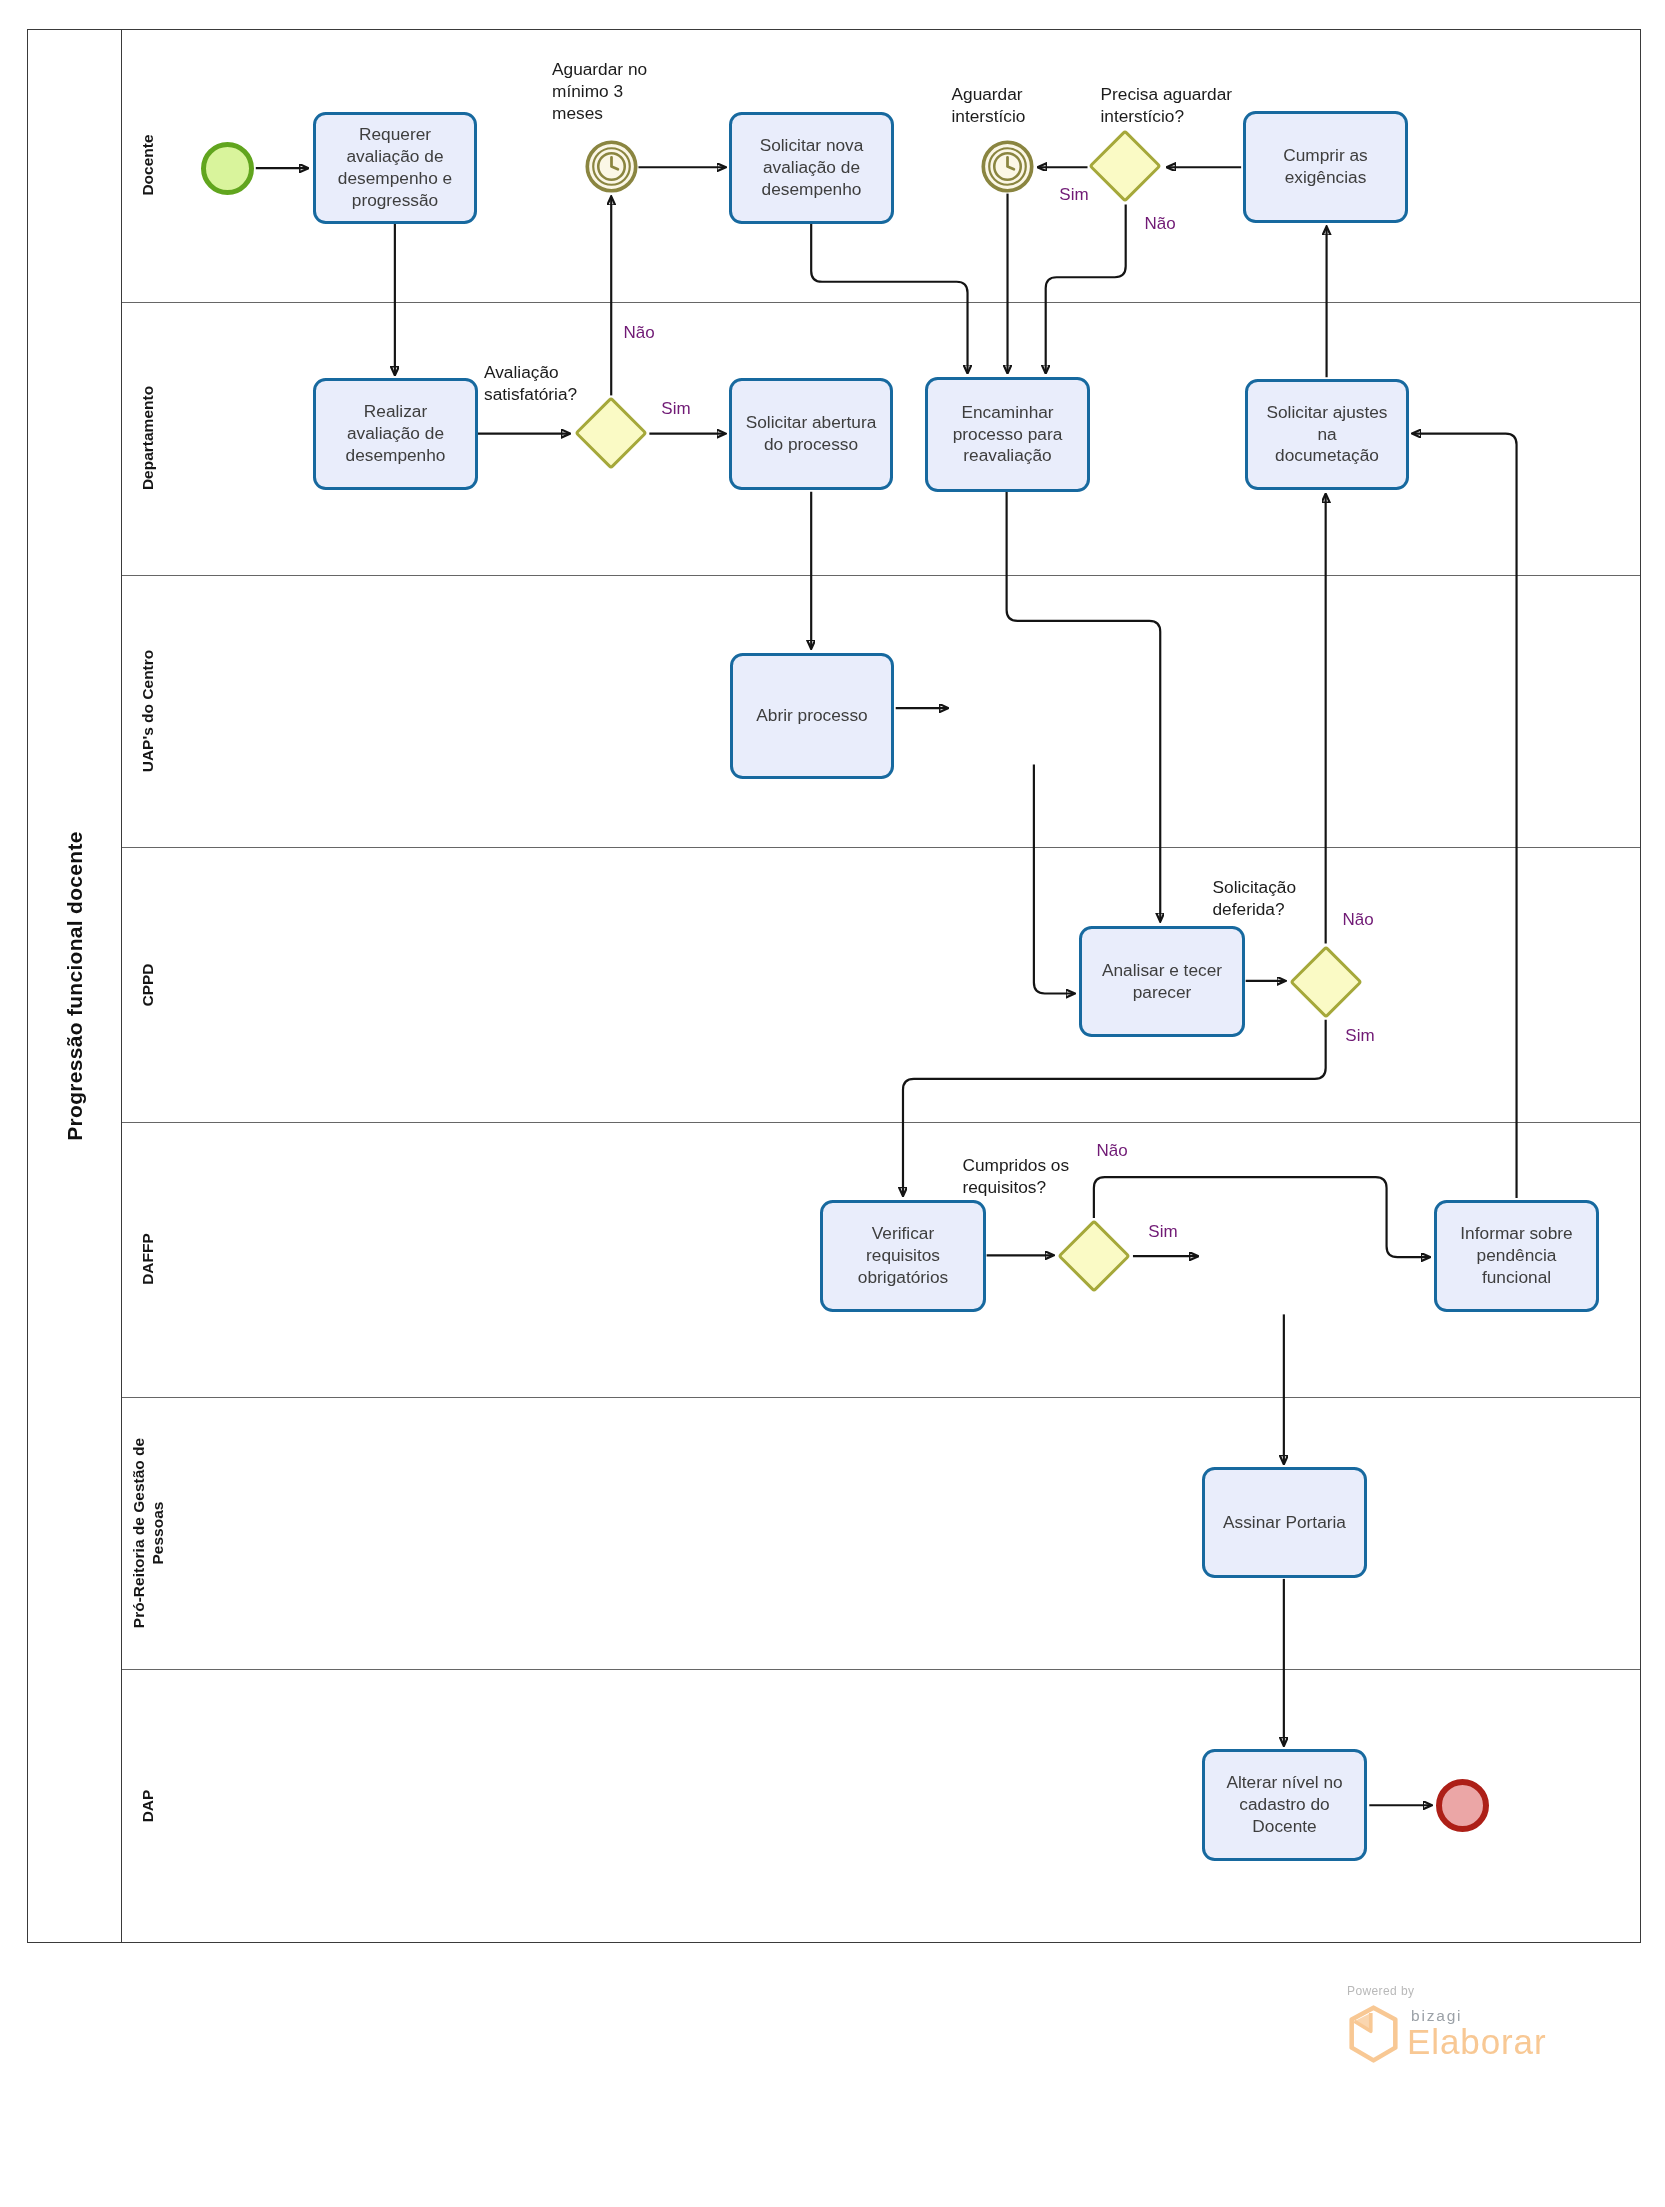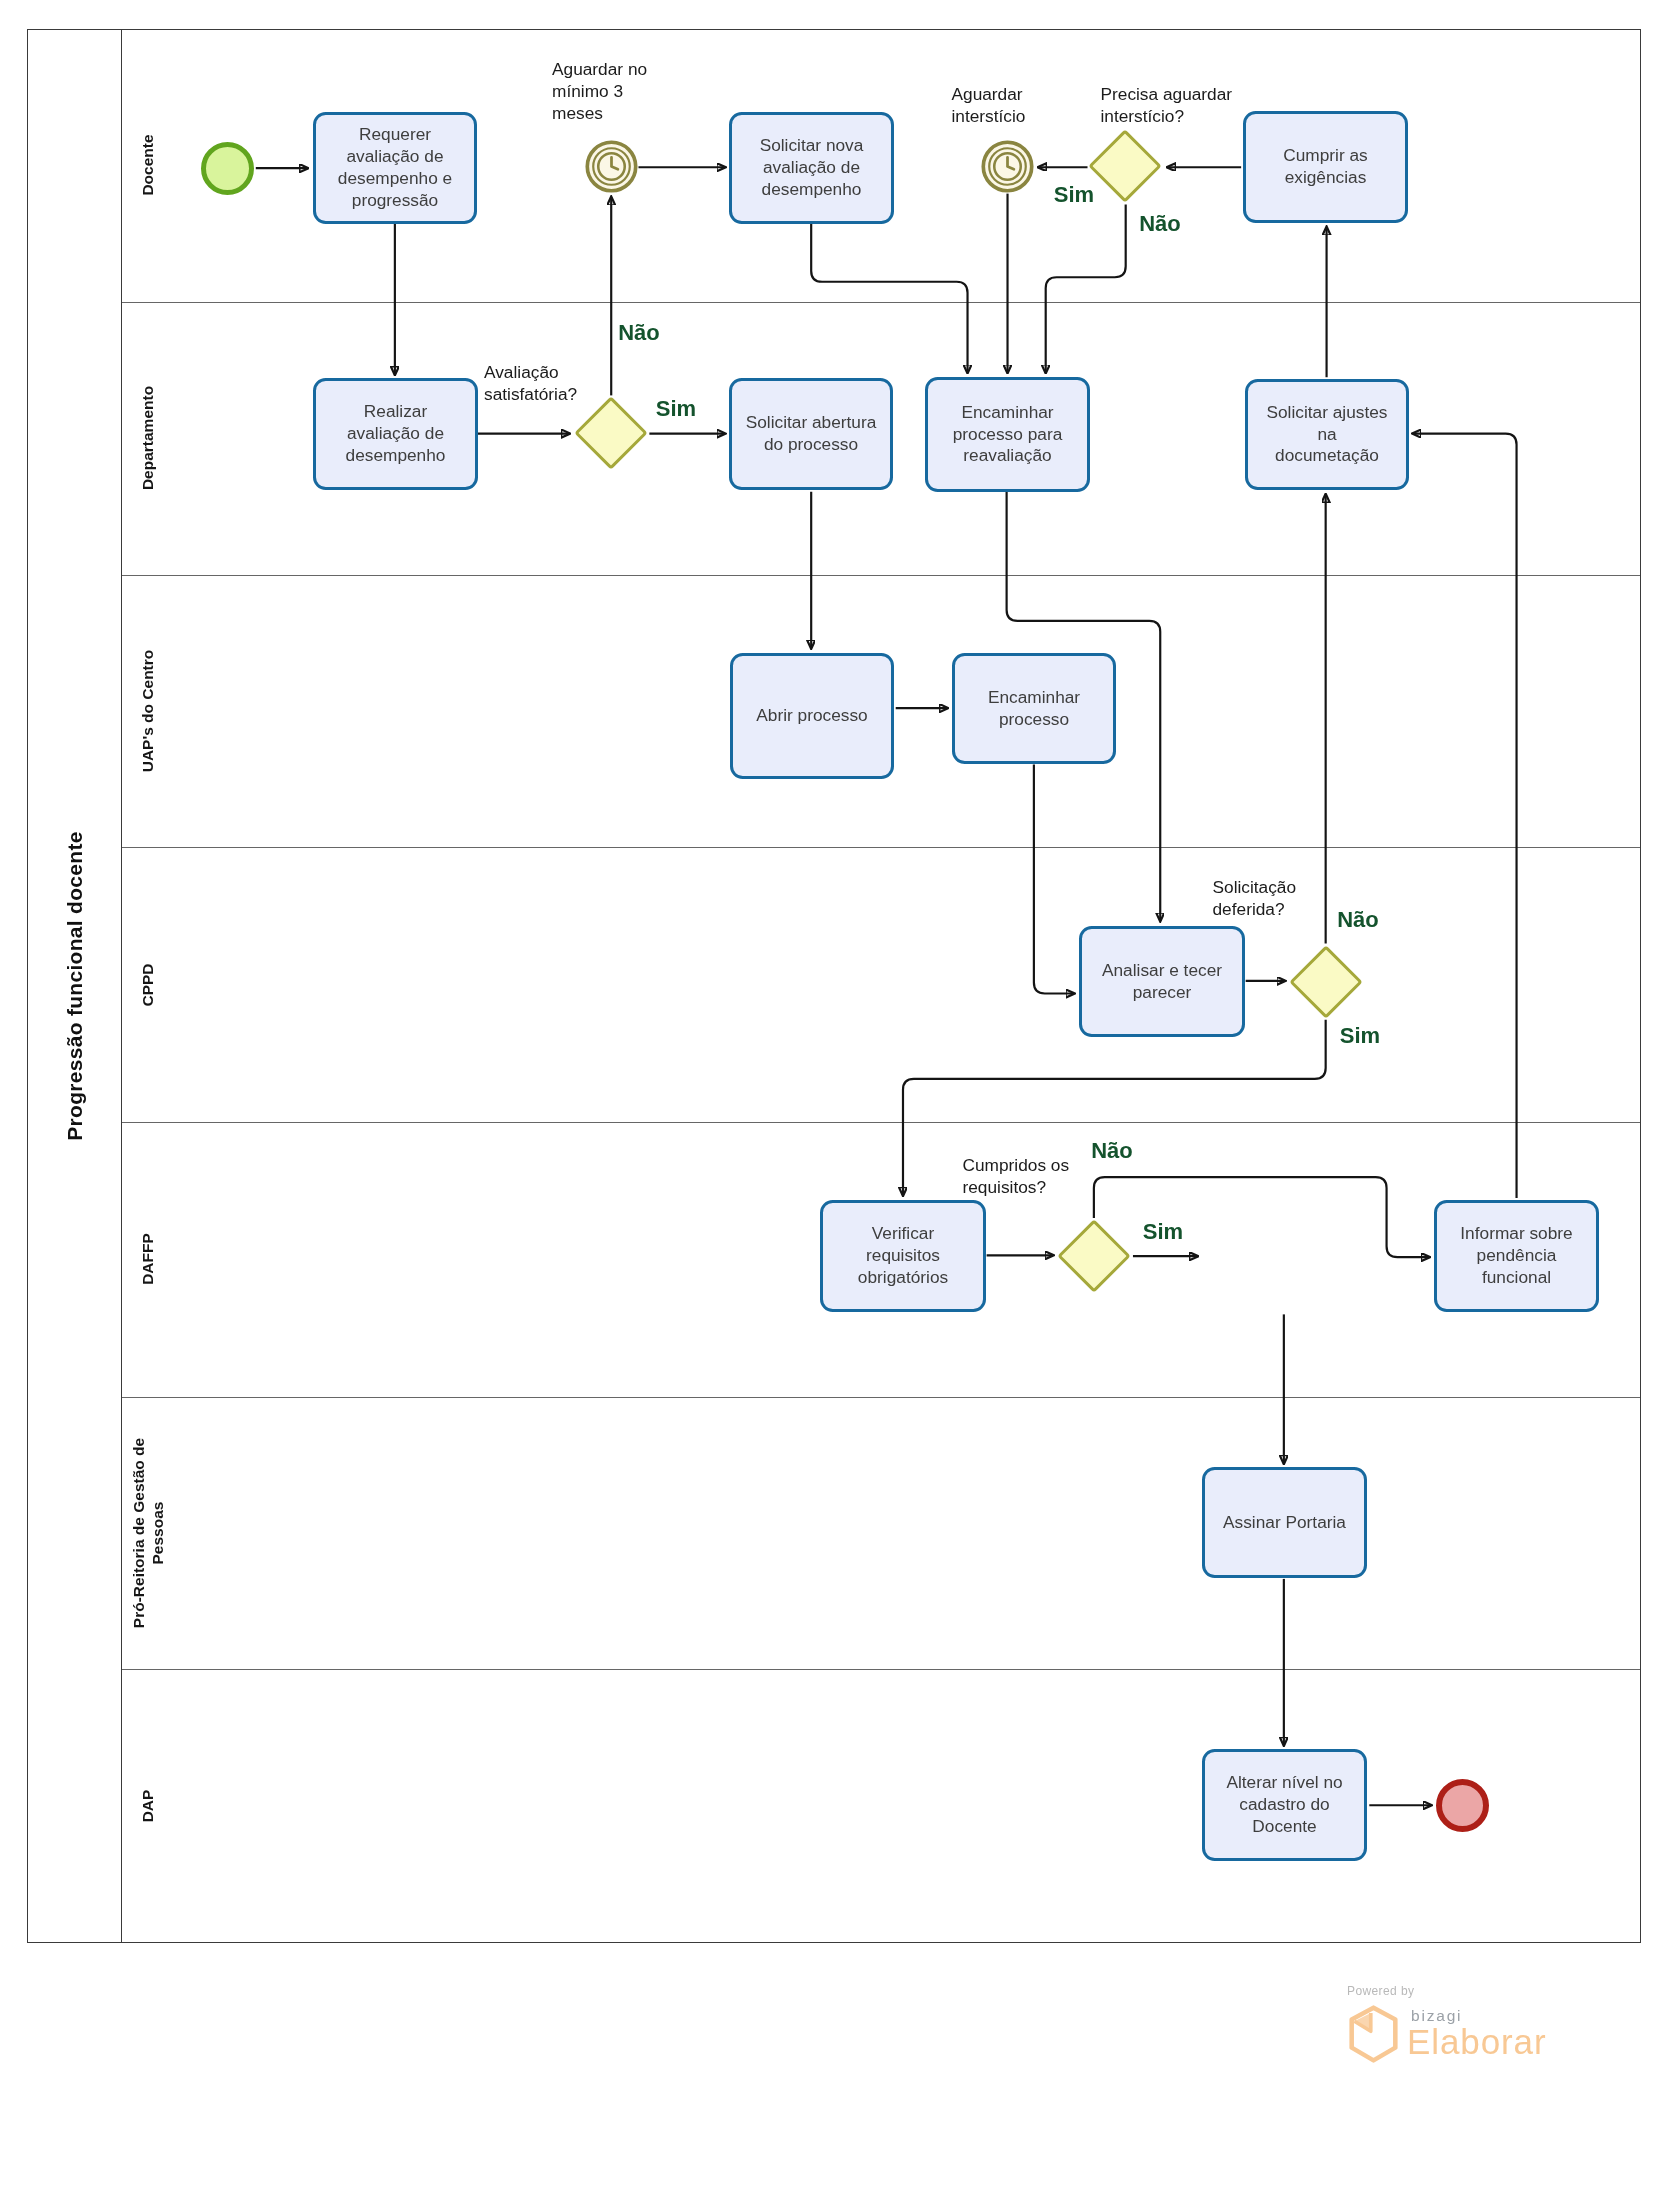--- a/index.html
+++ b/index.html
@@ -31,21 +31,21 @@
            border:3.6px solid var(--c-gateway_border,#a5a83a);background:var(--c-gateway_fill,#fafac5);
            transform:rotate(45deg);border-radius:3.6px;}
   .event{position:absolute;width:53px;height:53px;border-radius:50%;box-sizing:border-box;}
   .event.start{border:5.5px solid var(--c-start_border,#61a51e);background:var(--c-start_fill,#d9f49c);}
   .event.end{border:6.4px solid var(--c-end_border,#ad1f17);background:var(--c-end_fill,#eba6a6);}
   .event.timer{background:transparent;}
 
   
   .flabel{position:absolute;font-size:17.3px;color:#1c1c1c;text-align:left;
           line-height:1.28;transform:translate(-50%,-50%);}
-  .elabel{position:absolute;font-size:22px;color:#14532d;transform:translate(-50%,-50%);font-weight:bold;}
+  .elabel{position:absolute;font-size:17px;color:#701a75;transform:translate(-50%,-50%);}
 
   
   svg.flows{position:absolute;left:0;top:0;width:1666px;height:2207px;pointer-events:none;}
   svg.flows path{fill:none;stroke:#141414;stroke-width:2.4px;}
 
   
   .footer{position:absolute;left:1347px;top:1984px;width:300px;}
   .powered{font-size:12px;color:#b9b9b9;letter-spacing:0.4px;}
   .brandrow{position:relative;margin-top:5.5px;height:64px;}
   .hex{position:absolute;left:0;top:0;}
@@ -170,23 +170,20 @@
   </div>
 
   <div class="task pad-lg" style="left:1245px;top:379px;width:164px;height:111px;">
     <span>Solicitar ajustes na documetação</span>
   </div>
 
   <div class="task" style="left:730px;top:653px;width:164px;height:126px;">
     <span>Abrir processo</span>
   </div>
 
-  <div class="task" style="left:952px;top:653px;width:164px;height:111px;">
-    <span>Encaminhar processo</span>
-  </div>
 
   <div class="task" style="left:1079px;top:926px;width:166px;height:111px;">
     <span>Analisar e tecer parecer</span>
   </div>
 
   <div class="gateway" style="left:1300px;top:956px;"></div>
   <div class="flabel" style="left:1267px;top:898px;width:109px;">Solicitação deferida?</div>
   <div class="elabel" style="left:1358px;top:920px;">Não</div>
   <div class="elabel" style="left:1360px;top:1036px;">Sim</div>
 

